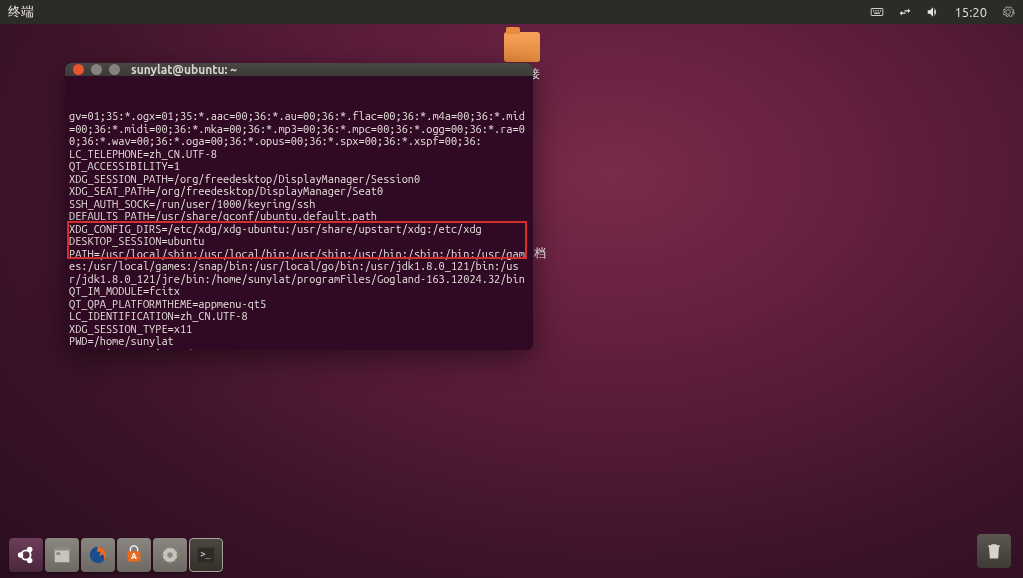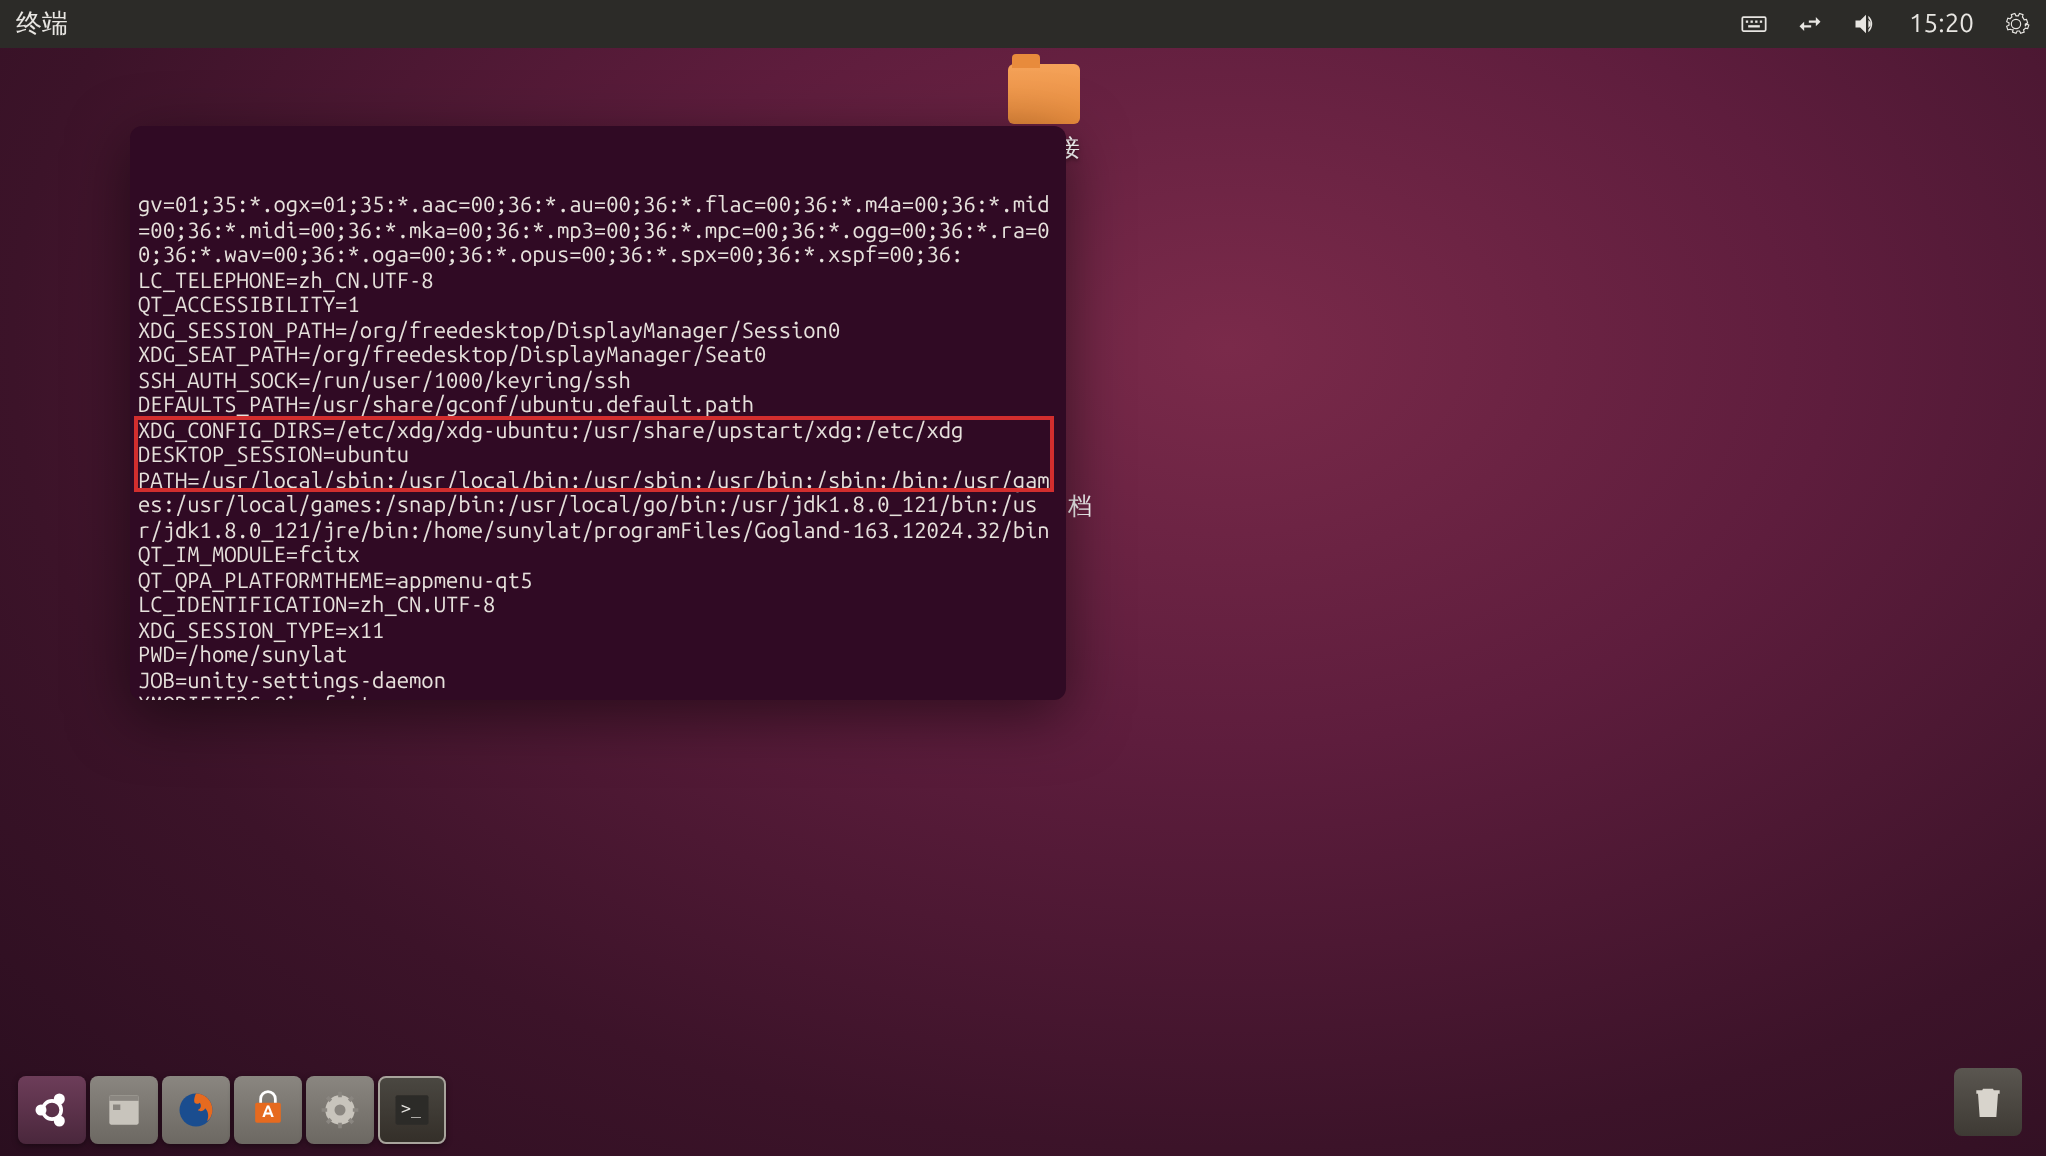--- a/index.html
+++ b/index.html
@@ -147,20 +147,26 @@
 </div>
 
 <div class="desktop-icon">
   <div class="folder-icon"></div>
   <div class="label">的链接</div>
 </div>
 
 <div class="side-label">档</div>
 
 <div class="terminal">
+  <div class="term-titlebar">
+    <div class="tbtn close"></div>
+    <div class="tbtn min"></div>
+    <div class="tbtn max"></div>
+    <div class="term-title">sunylat@ubuntu: ~</div>
+  </div>
   <div class="term-body">gv=01;35:*.ogx=01;35:*.aac=00;36:*.au=00;36:*.flac=00;36:*.m4a=00;36:*.mid=00;36:*.midi=00;36:*.mka=00;36:*.mp3=00;36:*.mpc=00;36:*.ogg=00;36:*.ra=00;36:*.wav=00;36:*.oga=00;36:*.opus=00;36:*.spx=00;36:*.xspf=00;36:
 LC_TELEPHONE=zh_CN.UTF-8
 QT_ACCESSIBILITY=1
 XDG_SESSION_PATH=/org/freedesktop/DisplayManager/Session0
 XDG_SEAT_PATH=/org/freedesktop/DisplayManager/Seat0
 SSH_AUTH_SOCK=/run/user/1000/keyring/ssh
 DEFAULTS_PATH=/usr/share/gconf/ubuntu.default.path
 XDG_CONFIG_DIRS=/etc/xdg/xdg-ubuntu:/usr/share/upstart/xdg:/etc/xdg
 DESKTOP_SESSION=ubuntu
 PATH=/usr/local/sbin:/usr/local/bin:/usr/sbin:/usr/bin:/sbin:/bin:/usr/games:/usr/local/games:/snap/bin:/usr/local/go/bin:/usr/jdk1.8.0_121/bin:/usr/jdk1.8.0_121/jre/bin:/home/sunylat/programFiles/Gogland-163.12024.32/bin

